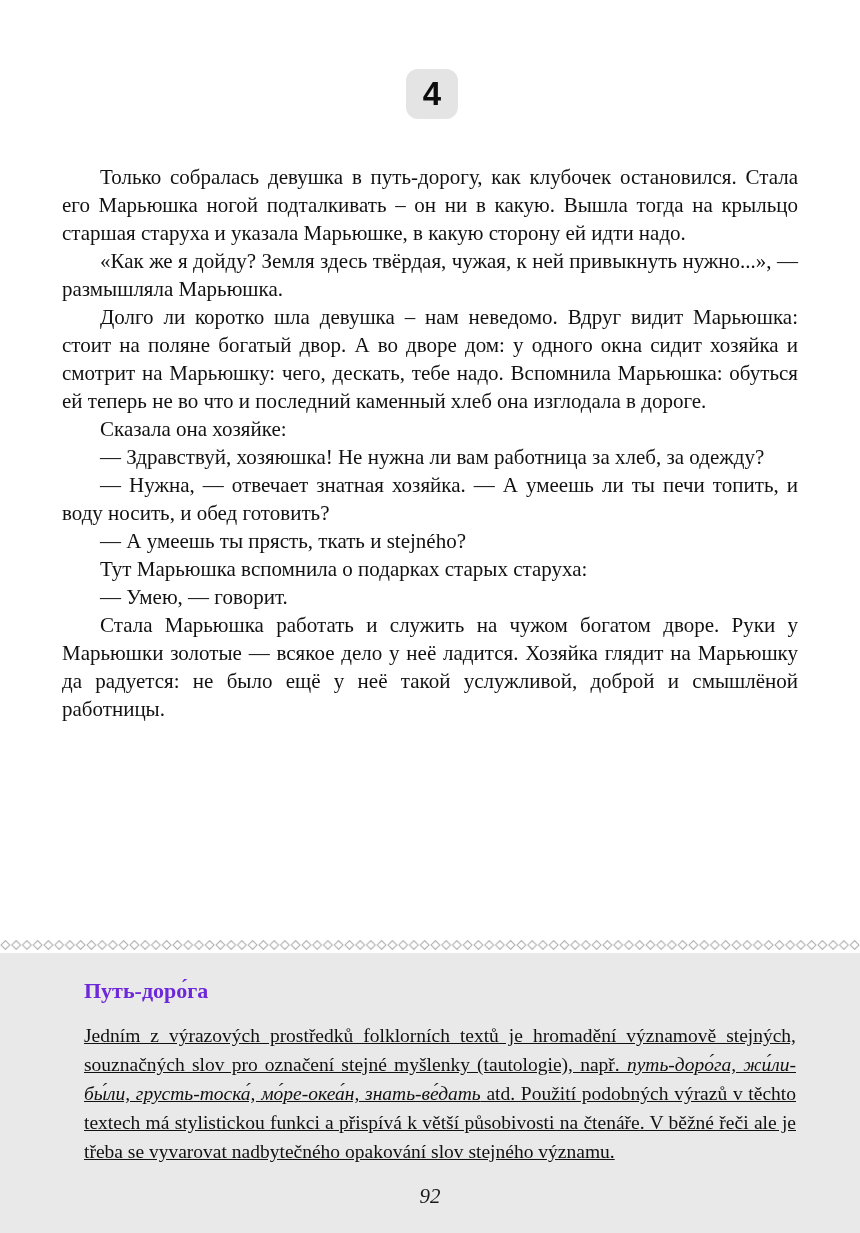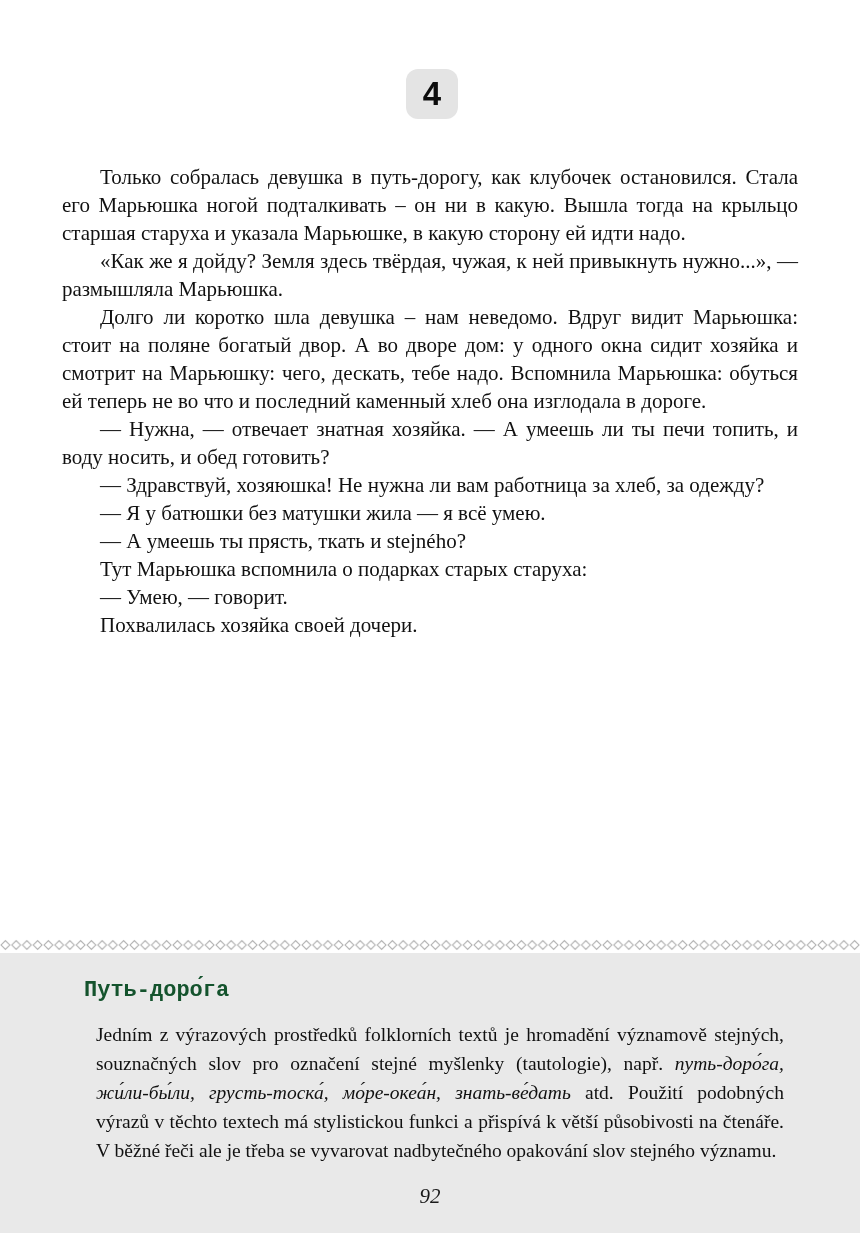--- a/index.html
+++ b/index.html
@@ -44,28 +44,28 @@
     position: absolute;
     top: 953px; left: 0; right: 0; bottom: 0;
     background: #e9e9e9;
     box-sizing: border-box;
     padding: 25px 64px 0 84px;
   }
   .info-heading {
     margin: 0 0 17px 0;
     font-size: 22px;
     font-weight: bold;
-    color: #14532d;
-    font-family: Liberation Mono, monospace;
+    color: #6d28d9;
   }
   .info-text {
-    margin: 12px;
+    margin: 0;
     font-size: 19.5px;
     line-height: 29px;
     text-align: justify;
+    text-decoration: underline;
   }
   .info-text i { font-style: italic; }
   .page-number {
     position: absolute;
     bottom: 24px; left: 0;
     width: 100%;
     text-align: center;
     font-style: italic;
     font-size: 21px;
     color: #1a1a1a;
@@ -75,27 +75,27 @@
 <body>
 
 <div class="chapter-badge">
   <span>4</span>
 </div>
 
 <div class="story">
   <p>Только собралась девушка в путь-дорогу, как клубочек остановился. Стала его Марьюшка ногой подталкивать – он ни в какую. Вышла тогда на крыльцо старшая старуха и указала Марьюшке, в какую сторону ей идти надо.</p>
   <p>«Как же я дойду? Земля здесь твёрдая, чужая, к ней привыкнуть нужно...», — размышляла Марьюшка.</p>
   <p>Долго ли коротко шла девушка – нам неведомо. Вдруг видит Марьюшка: стоит на поляне богатый двор. А во дворе дом: у одного окна сидит хозяйка и смотрит на Марьюшку: чего, дескать, тебе надо. Вспомнила Марьюшка: обуться ей теперь не во что и последний каменный хлеб она изглодала в дороге.</p>
+  <p>Сказала она хозяйке:</p>
+  <p>— Здравствуй, хозяюшка! Не нужна ли вам работница за хлеб, за одежду?</p>
   <p>— Нужна, — отвечает знатная хозяйка. — А умеешь ли ты печи топить, и воду носить, и обед готовить?</p>
-  <p>— Здравствуй, хозяюшка! Не нужна ли вам работница за хлеб, за одежду?</p>
-  <p>— Я у батюшки без матушки жила — я всё умею.</p>
   <p>— А умеешь ты прясть, ткать и stejného?</p>
   <p>Тут Марьюшка вспомнила о подарках старых старуха:</p>
   <p>— Умею, — говорит.</p>
-  <p>Похвалилась хозяйка своей дочери.</p>
+  <p>Стала Марьюшка работать и служить на чужом богатом дворе. Руки у Марьюшки золотые — всякое дело у неё ладится. Хозяйка глядит на Марьюшку да радуется: не было ещё у неё такой услужливой, доброй и смышлёной работницы.</p>
 </div>
 
 <svg class="diamond-row" width="860" height="18" xmlns="http://www.w3.org/2000/svg">
   <defs>
     <pattern id="diamondPattern" width="10.75" height="18" patternUnits="userSpaceOnUse">
       <rect x="2.3" y="5.9" width="6.2" height="6.2" fill="#ffffff" stroke="#b3b3b3" stroke-width="1.1" transform="rotate(45 5.4 9)"></rect>
     </pattern>
   </defs>
   <rect width="860" height="18" fill="url(#diamondPattern)"></rect>
 </svg>

